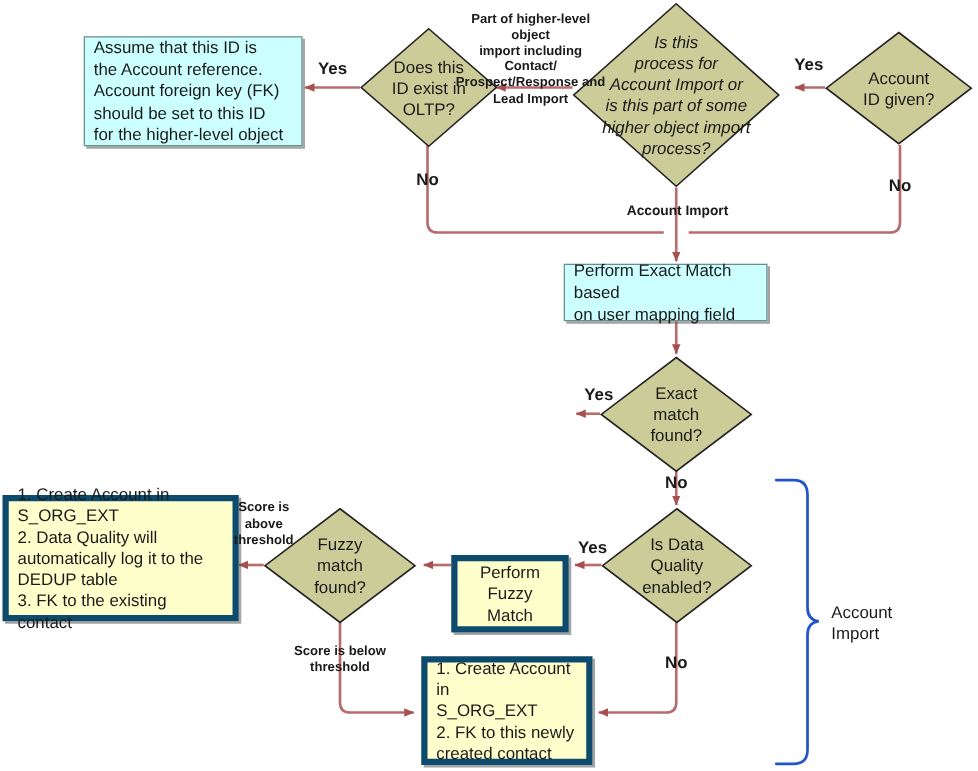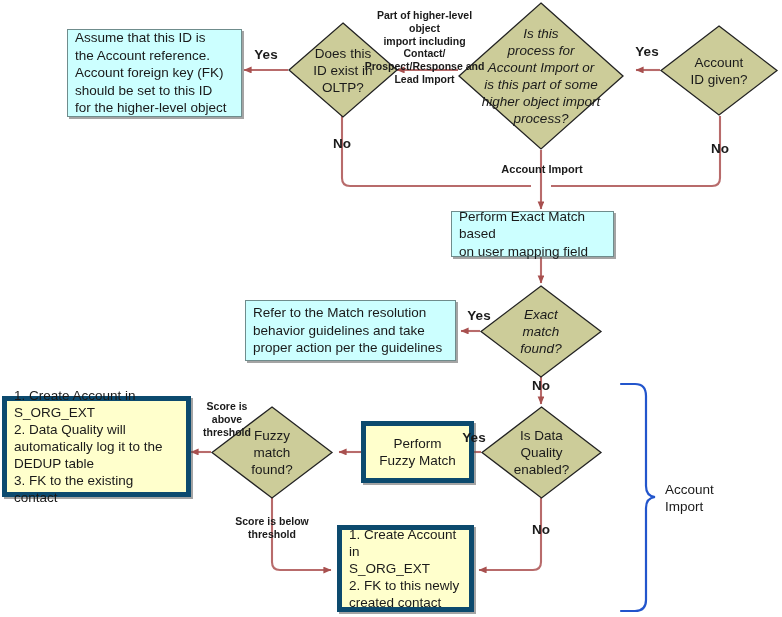--- a/index.html
+++ b/index.html
@@ -187,45 +187,40 @@
     </svg>
     <div class="dtxt">Account
 ID given?</div>
   </div>
 
   <div class="node boxnode box-cyan" style="left:451px; top:211px; width:163px; height:46px;">
     <div class="txt">Perform Exact Match based
 on user mapping field</div>
   </div>
 
-  <div class="node boxnode box-cyan" style="left:245px; top:300px; width:211px; height:61px;">
-    <div class="txt">Refer to the Match resolution
-behavior guidelines and take
-proper action per the guidelines</div>
-  </div>
-
-  <div class="diamond" style="left:480px; top:285px; width:122px; height:93px;font-style:italic;">
+
+  <div class="diamond" style="left:480px; top:285px; width:122px; height:93px;">
     <svg width="122" height="93" viewBox="0 0 122 93">
       <polygon points="61,1 121,46.5 61,92 1,46.5" fill="#cccc99" stroke="#222222" stroke-width="1.3"></polygon>
     </svg>
     <div class="dtxt">Exact
 match
 found?</div>
   </div>
 
   <div class="diamond" style="left:481px; top:406px; width:121px; height:93px;">
     <svg width="121" height="93" viewBox="0 0 121 93">
       <polygon points="60.5,1 120,46.5 60.5,92 1,46.5" fill="#cccc99" stroke="#222222" stroke-width="1.3"></polygon>
     </svg>
     <div class="dtxt">Is Data
 Quality
 enabled?</div>
   </div>
 
-  <div class="node boxnode box-yellow" style="left:361px; top:421px; width:113px; height:62px;">
+  <div class="node boxnode box-yellow" style="left:361px; top:444px; width:94px; height:62px;">
     <div class="txt" style="text-align:center;">Perform
 Fuzzy Match</div>
   </div>
 
   <div class="diamond" style="left:211px; top:406px; width:122px; height:93px;">
     <svg width="122" height="93" viewBox="0 0 122 93">
       <polygon points="61,1 121,46.5 61,92 1,46.5" fill="#cccc99" stroke="#222222" stroke-width="1.3"></polygon>
     </svg>
     <div class="dtxt">Fuzzy
 match
@@ -264,21 +259,21 @@
   <div class="elabel mid" style="left:492px; top:163px; width:100px;">Account Import</div>
 
   <div class="elabel" style="left:461px; top:308px; width:36px;">Yes</div>
 
   <div class="elabel" style="left:522px; top:378px; width:38px;">No</div>
 
   <div class="elabel" style="left:456px; top:430px; width:36px;">Yes</div>
 
   <div class="elabel" style="left:522px; top:522px; width:38px;">No</div>
 
-  <div class="elabel small" style="left:196px; top:400px; width:62px;">Score is
+  <div class="elabel small" style="left:180px; top:400px; width:62px;">Score is
 above
 threshold</div>
 
   <div class="elabel small" style="left:217px; top:515px; width:110px;">Score is below
 threshold</div>
 
   <div class="brace-label" style="left:665px; top:482px; width:90px;">Account
 Import</div>
 
 </div>

